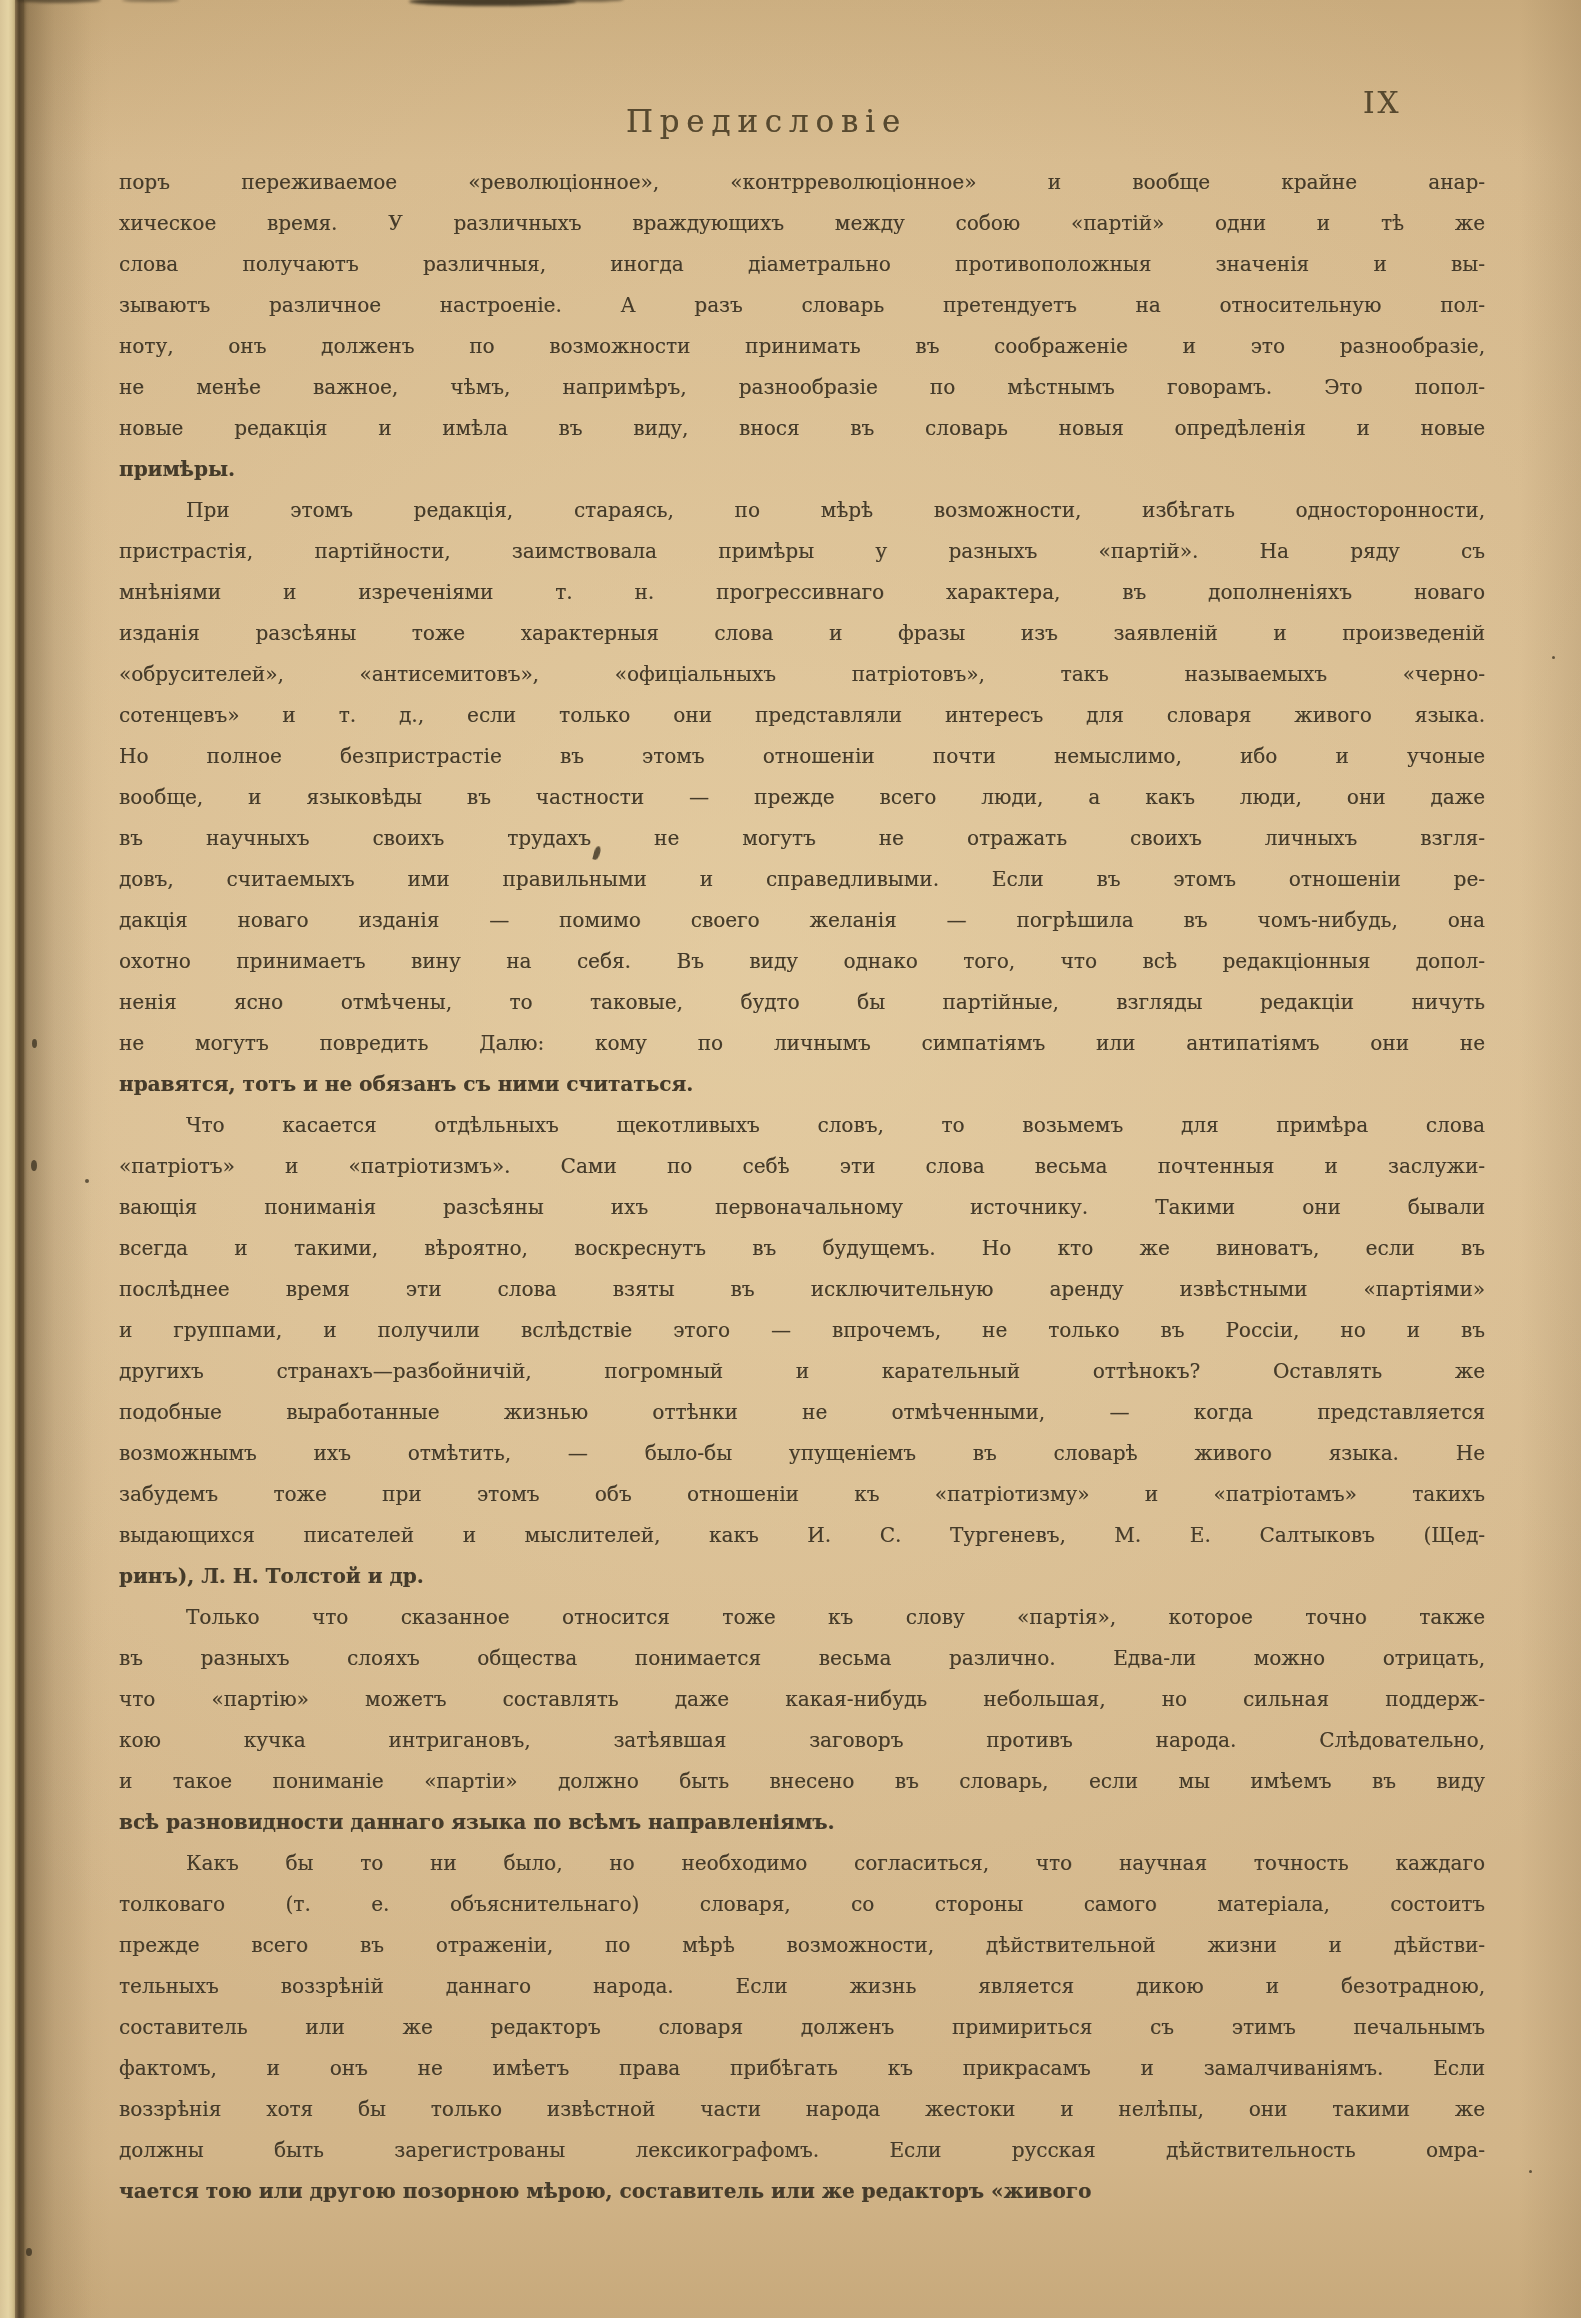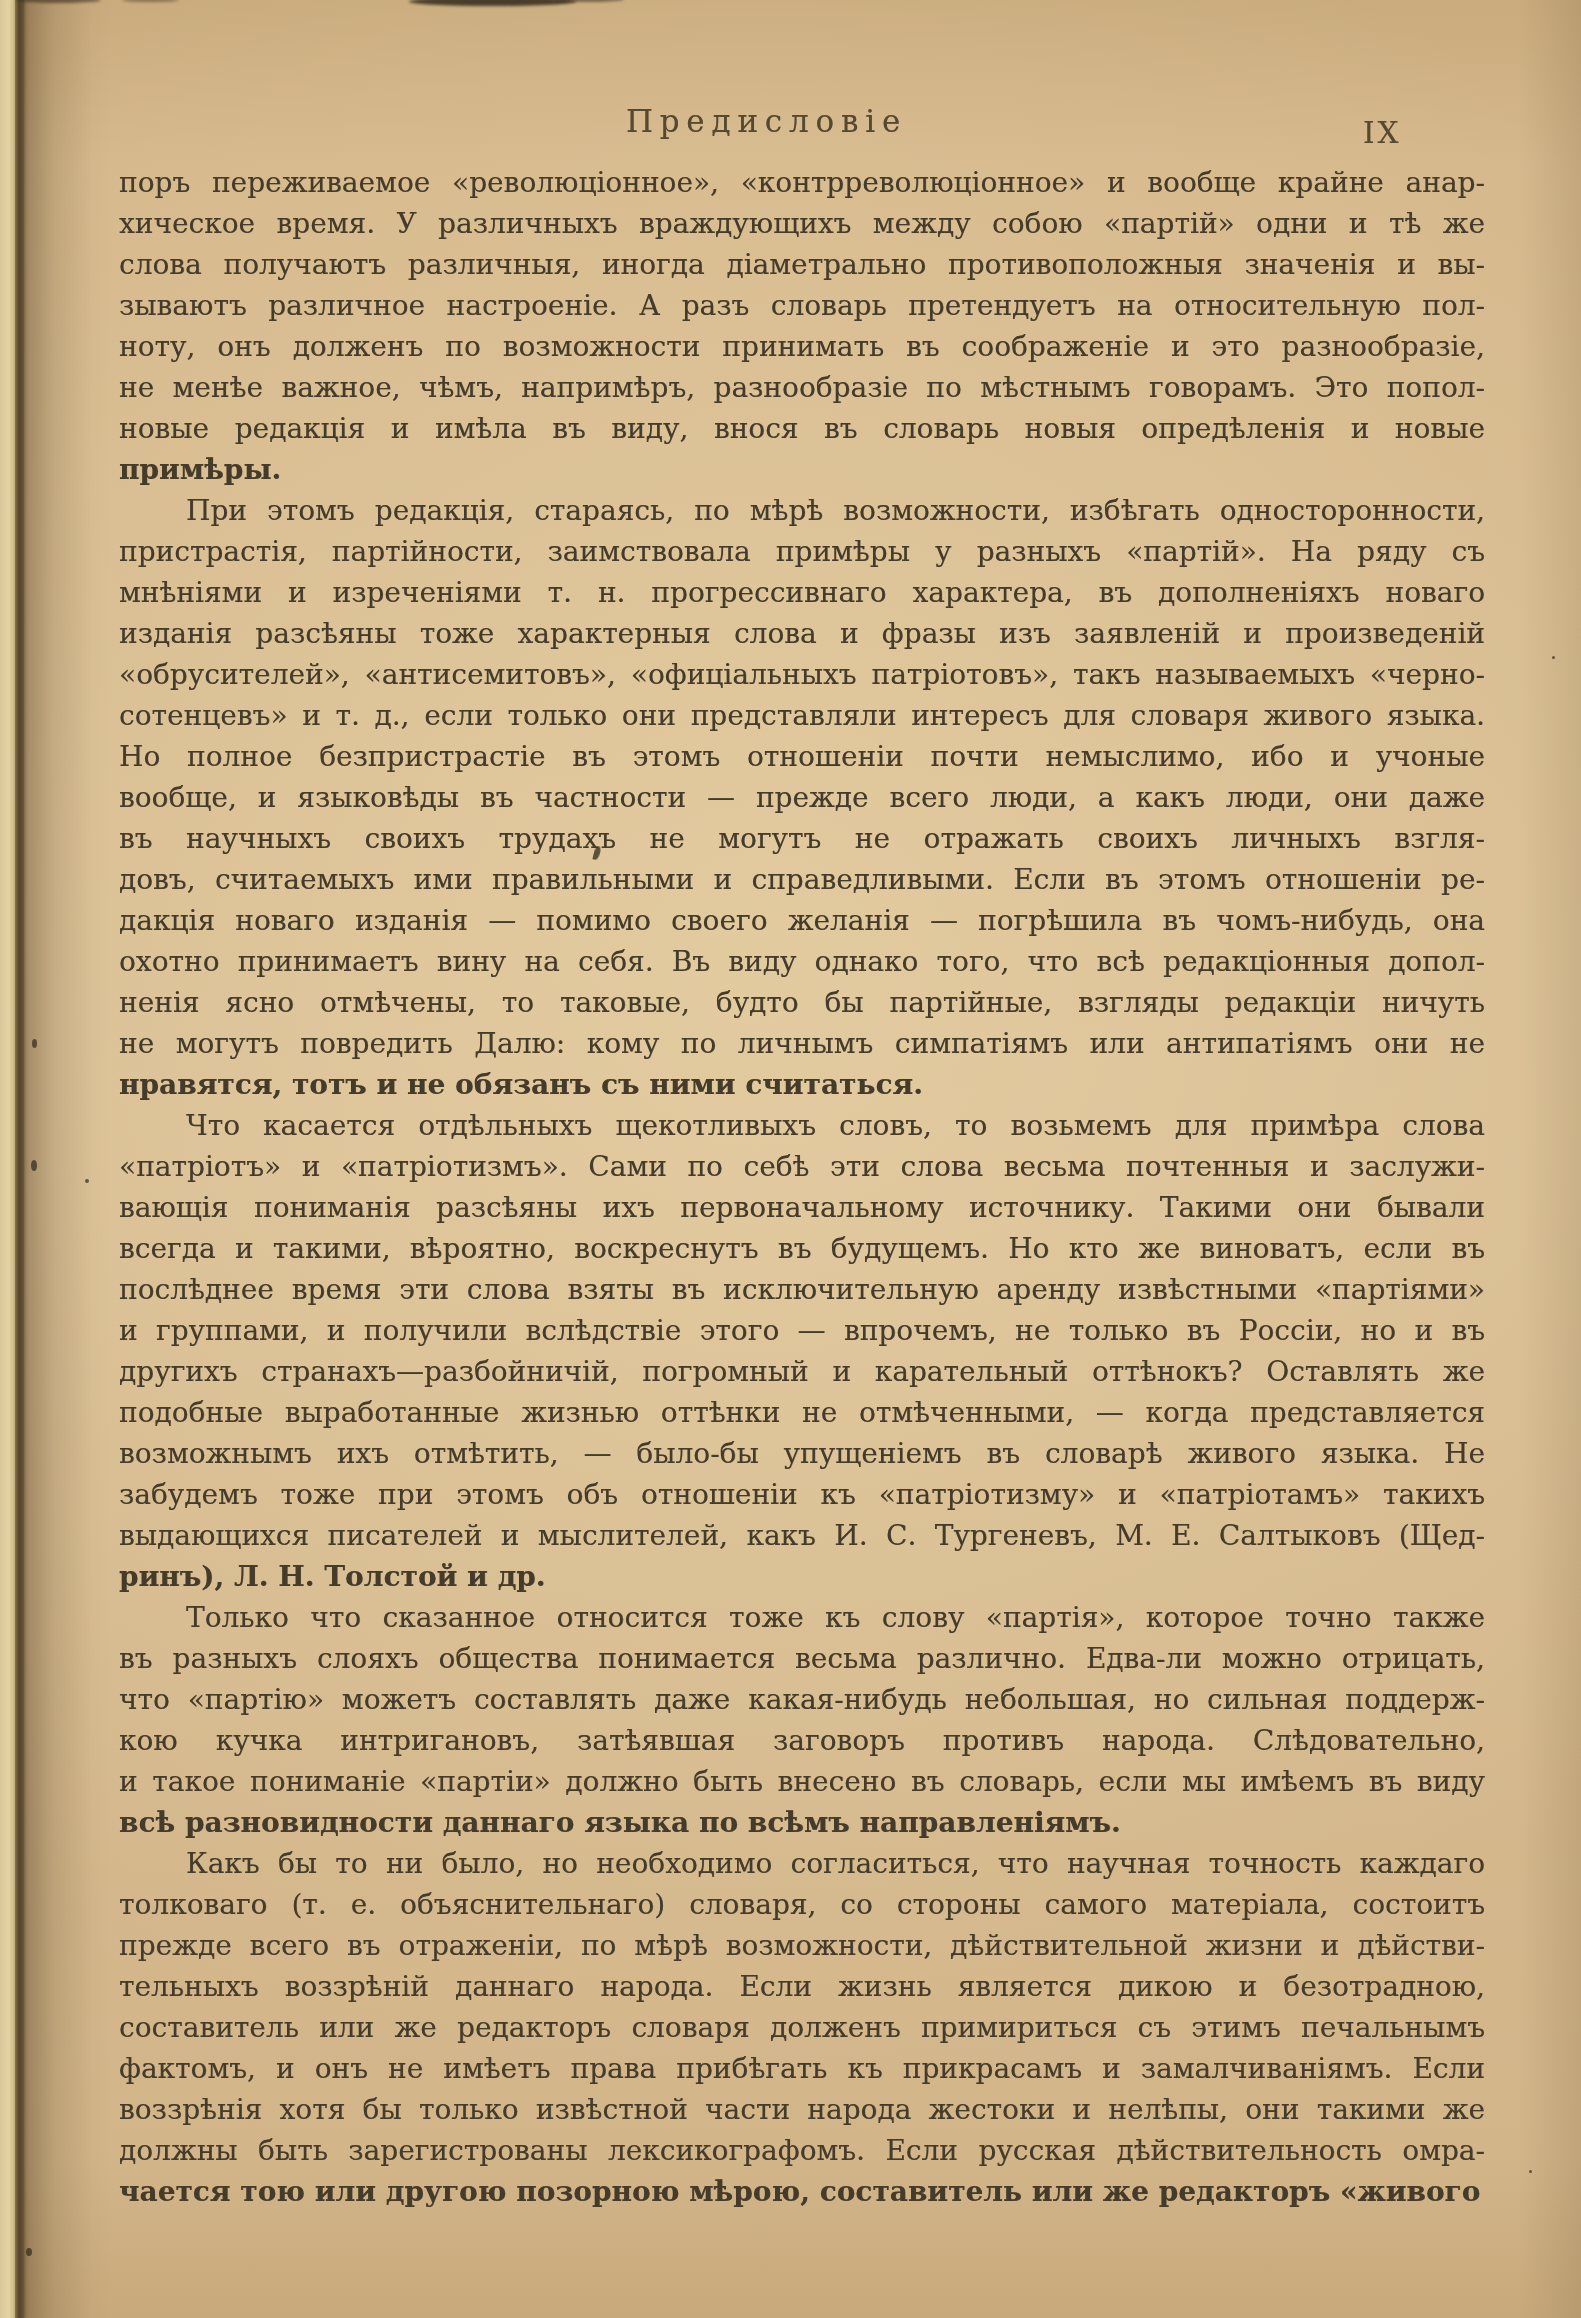--- a/index.html
+++ b/index.html
@@ -47,29 +47,29 @@
   }
   
   .running-head {
     position: absolute; top: 103px; left: 119px; width: 1295px;
     text-align: center;
     font-size: 31px; letter-spacing: 6.8px;
     color: var(--ink-light, #57492f);
     text-shadow: 0 0 0.6px rgba(70,58,38,0.45);
   }
   .page-number {
-    position: absolute; top: 116px; left: 1363px;
+    position: absolute; top: 86px; left: 1363px;
     font-size: 29.5px; letter-spacing: 2.8px;
     color: var(--ink-light, #57492f);
     text-shadow: 0 0 0.6px rgba(70,58,38,0.45);
   }
   
   .text-body {
     position: absolute; top: 162px; left: 119px; width: 1366px;
-    font-size: 28px; line-height: 41px;
+    font-size: 20px; line-height: 41px;
     color: var(--ink, #453b2a);
     text-shadow: 0.3px 0.3px 0.5px rgba(62,52,34,0.42);
   }
   .para { margin: 0; }
   .line { text-align: justify; text-align-last: justify; white-space: normal; }
   .line.last { text-align-last: left; font-weight: bold; }
   .para.indent .line.first { text-indent: 67px; }
 </style>
 </head>
 <body>

